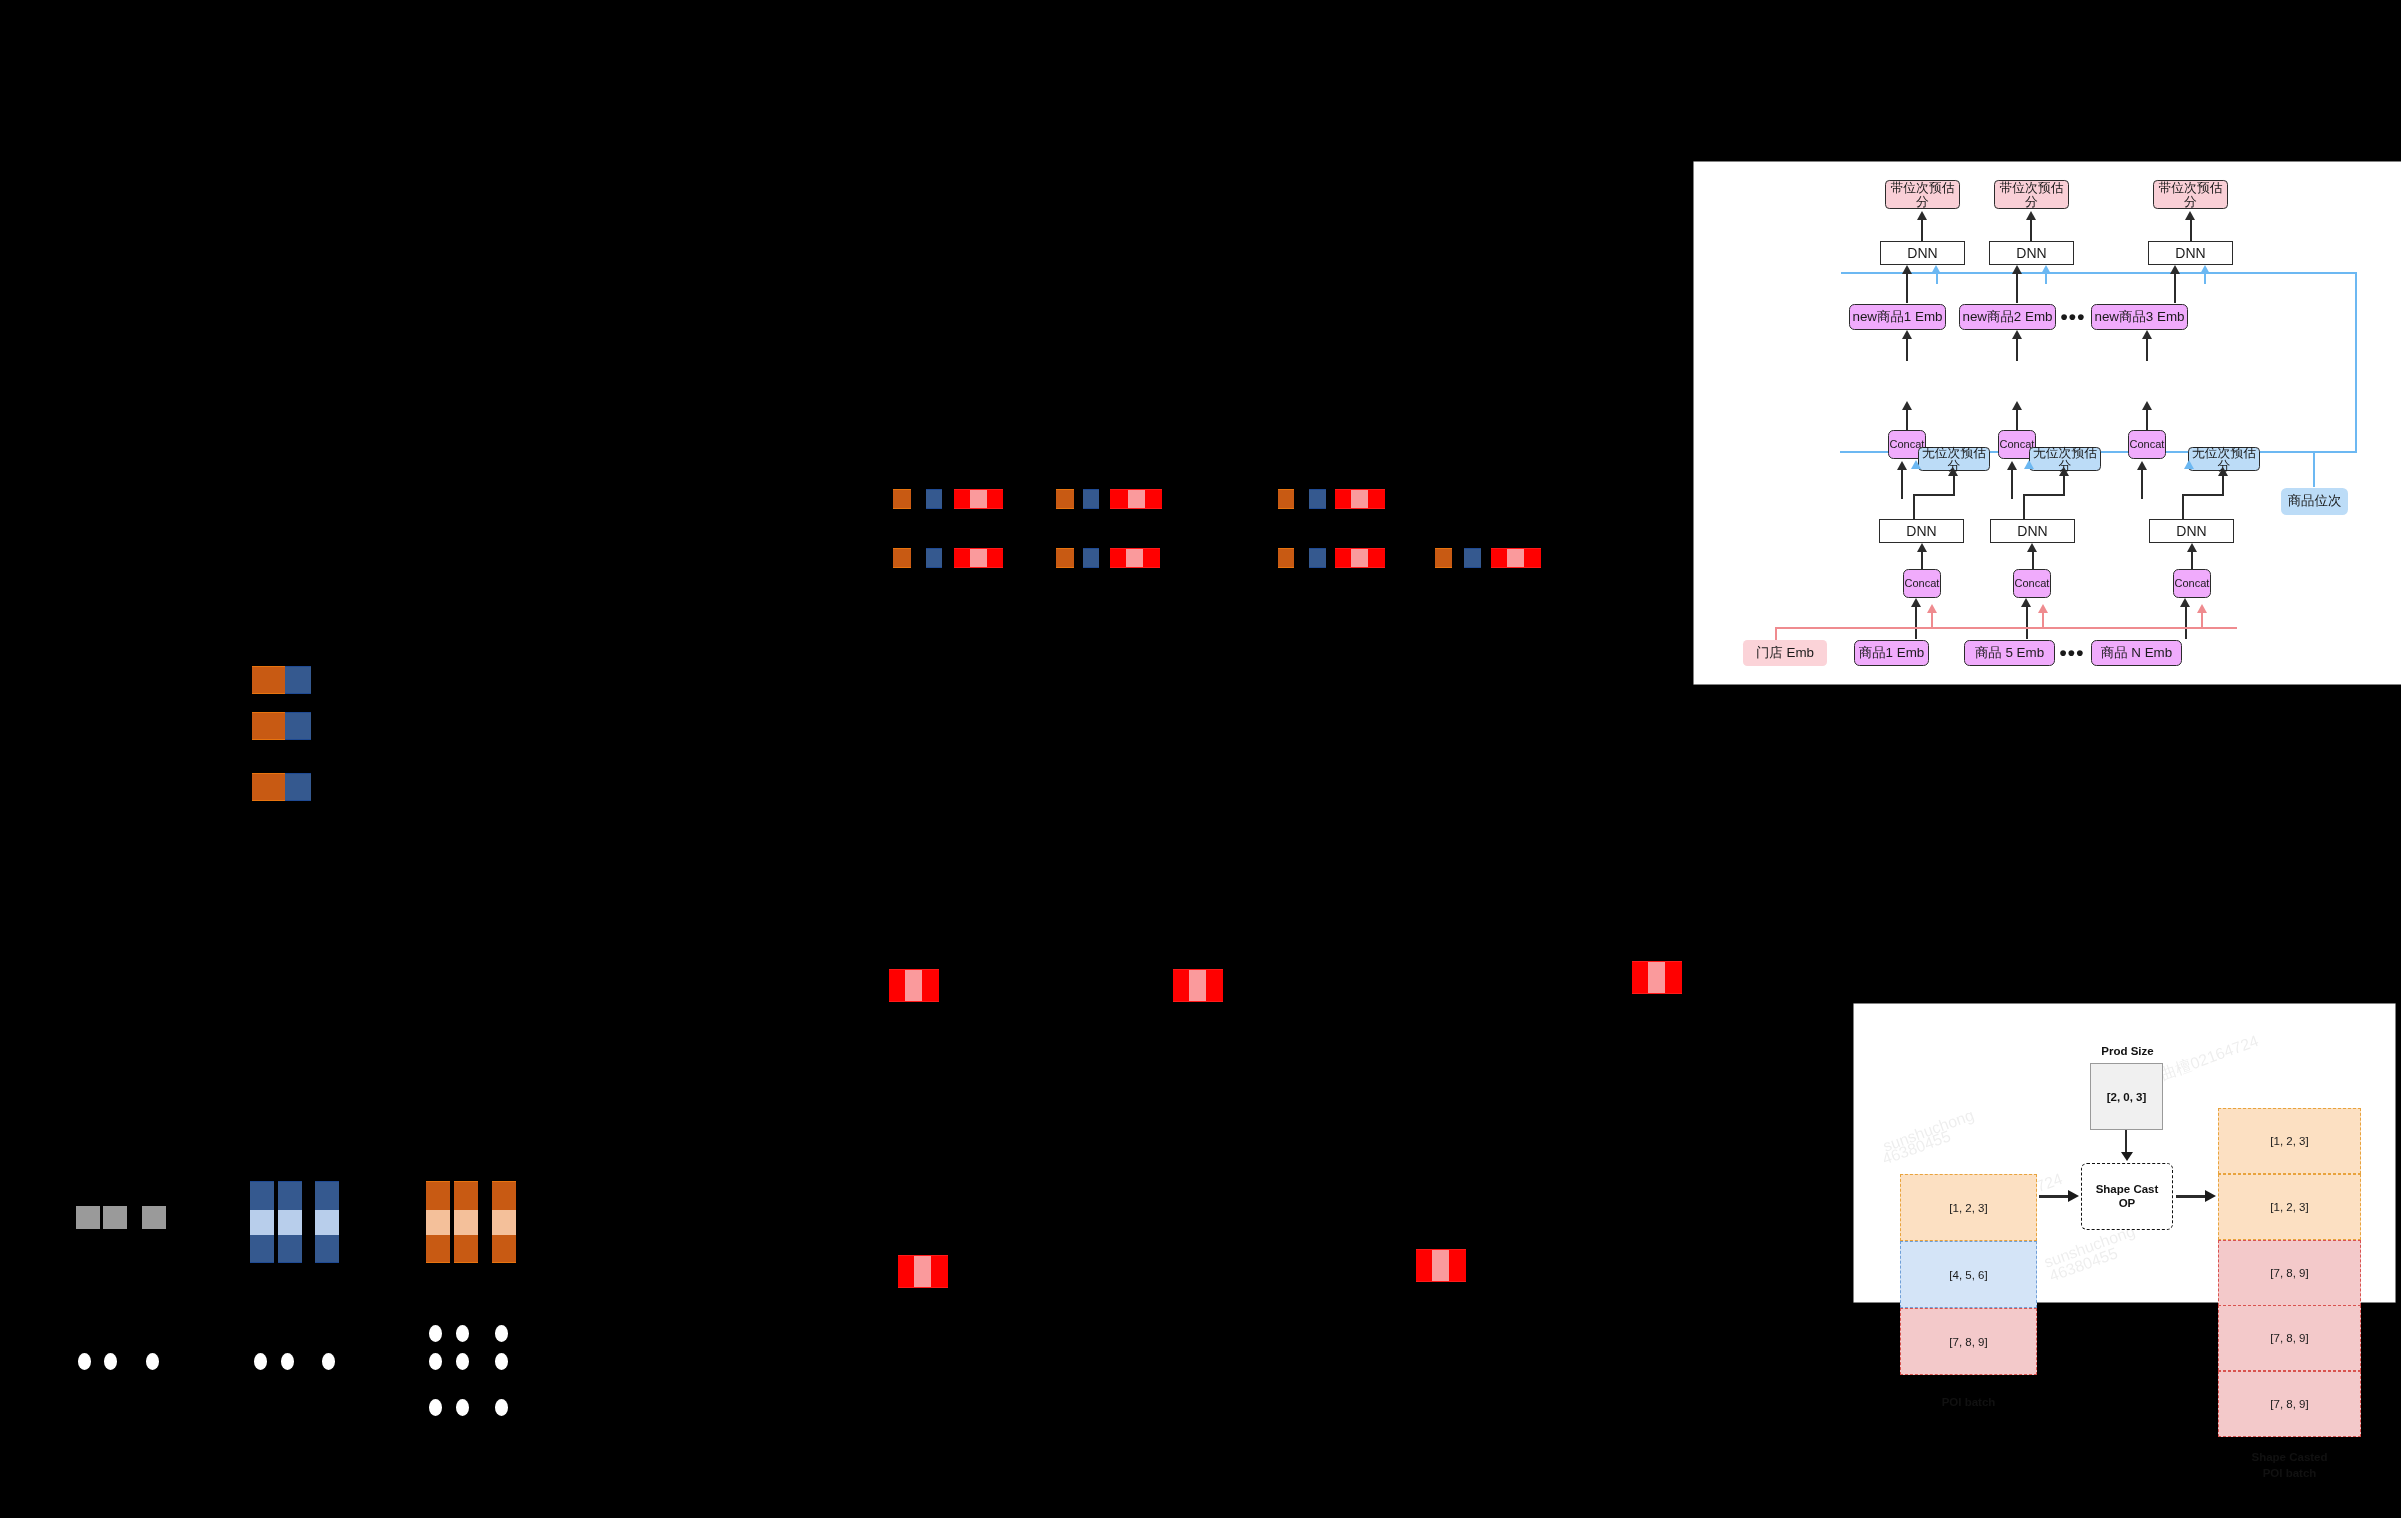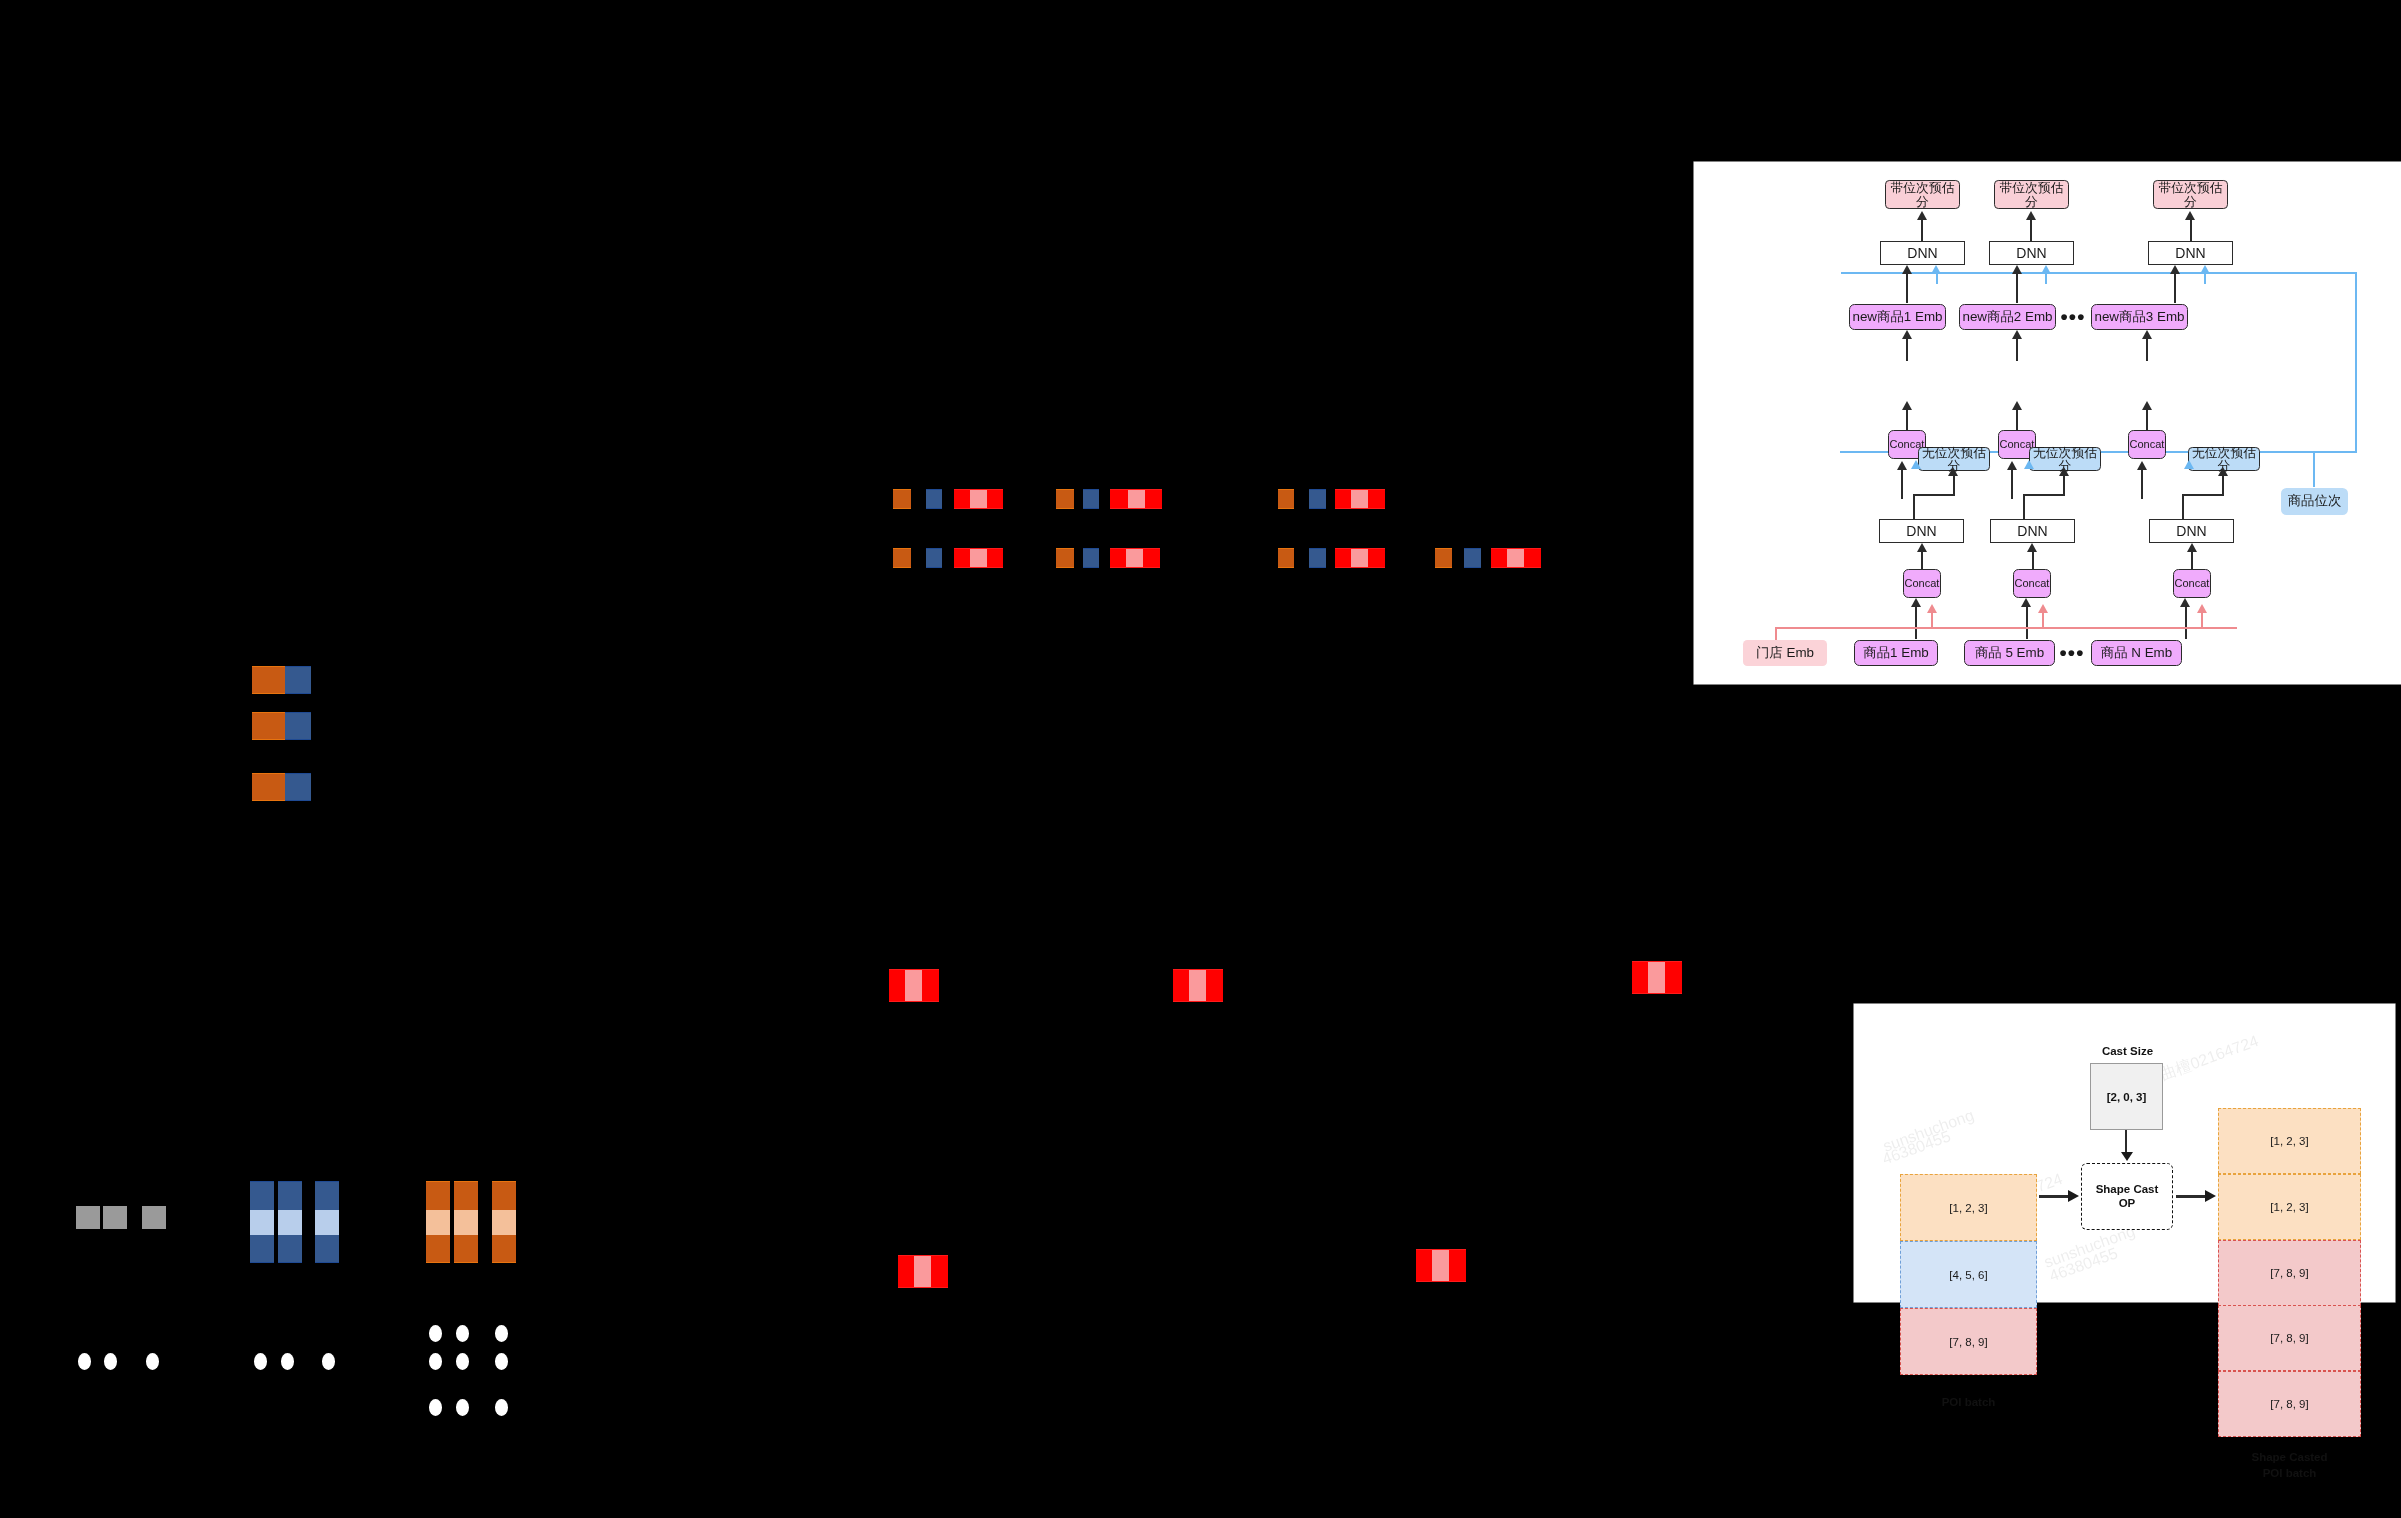--- a/index.html
+++ b/index.html
@@ -310,36 +310,36 @@
   <div class="hline-r" style="left:81px;top:465px;width:462px;"></div>
   <div class="vline-r" style="left:81px;top:465px;height:13.4px;"></div>
   <div class="vline-r" style="left:237px;top:449px;height:16px;"></div>
   <div class="arrowup-r" style="left:233px;top:442px;"></div>
   <div class="vline-r" style="left:348px;top:449px;height:16px;"></div>
   <div class="arrowup-r" style="left:344px;top:442px;"></div>
   <div class="vline-r" style="left:507px;top:449px;height:16px;"></div>
   <div class="arrowup-r" style="left:503px;top:442px;"></div>
 
   <div class="node n-pink-flat" style="left:49px;top:478px;width:84px;height:25.5px;">门店 Emb</div>
-  <div class="node n-round" style="left:160px;top:478px;width:84px;height:25.5px;">商品1 Emb</div>
+  <div class="node n-round" style="left:160px;top:478px;width:75px;height:25.5px;">商品1 Emb</div>
   <div class="node n-round" style="left:270px;top:478px;width:91px;height:25.5px;">商品 5 Emb</div>
   <div class="node n-dots" style="left:363px;top:478px;width:30px;height:25.5px;">•••</div>
   <div class="node n-round" style="left:397px;top:478px;width:91px;height:25.5px;">商品 N Emb</div>
 </div>
 
 <div class="panel" style="left:1854px;top:1004px;width:541px;height:298px;">
 
   <div class="wmk" style="left:304px;top:44px;">曲檀02164724</div>
   <div class="wmk" style="left:27px;top:118px;">sunshuchong</div>
   <div class="wmk" style="left:27px;top:135px;">46380455</div>
   <div class="wmk" style="left:188px;top:234px;">sunshuchong</div>
   <div class="wmk" style="left:194px;top:252px;">46380455</div>
   <div class="wmk" style="left:108px;top:182px;">曲檀02164724</div>
 
-  <div class="sc-label" style="left:222px;top:41px;width:103px;">Cast Size</div>
+  <div class="sc-label" style="left:222px;top:41px;width:103px;">Prod Size</div>
   <div class="sc-prod" style="left:236px;top:59px;width:73px;height:67px;">[2, 0, 3]</div>
   <div class="vline" style="left:271px;top:126px;height:23px;"></div>
   <div style="position:absolute;left:267px;top:148px;width:0;height:0;border-left:6px solid transparent;border-right:6px solid transparent;border-top:9.7px solid #1a1a1a;"></div>
 
   <div class="sc-op" style="left:227px;top:159px;width:92px;height:67px;">
     <span><span>Shape Cast</span><br>
     <span>OP</span></span>
   </div>
 
   <div class="sc-cell sc-orange" style="left:46px;top:170px;width:137px;height:67px;">[1, 2, 3]</div>

